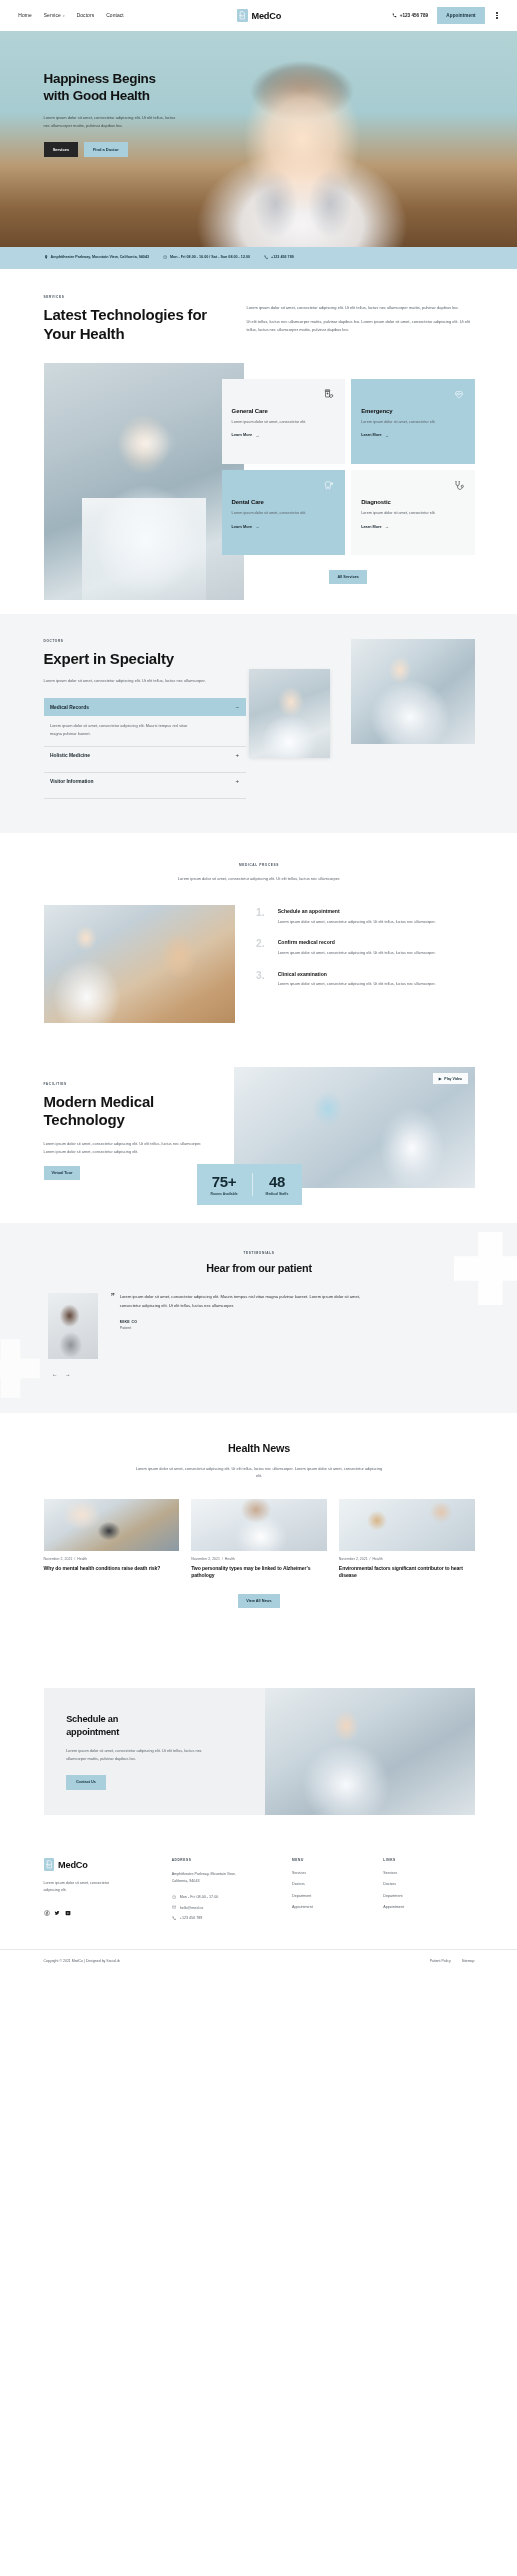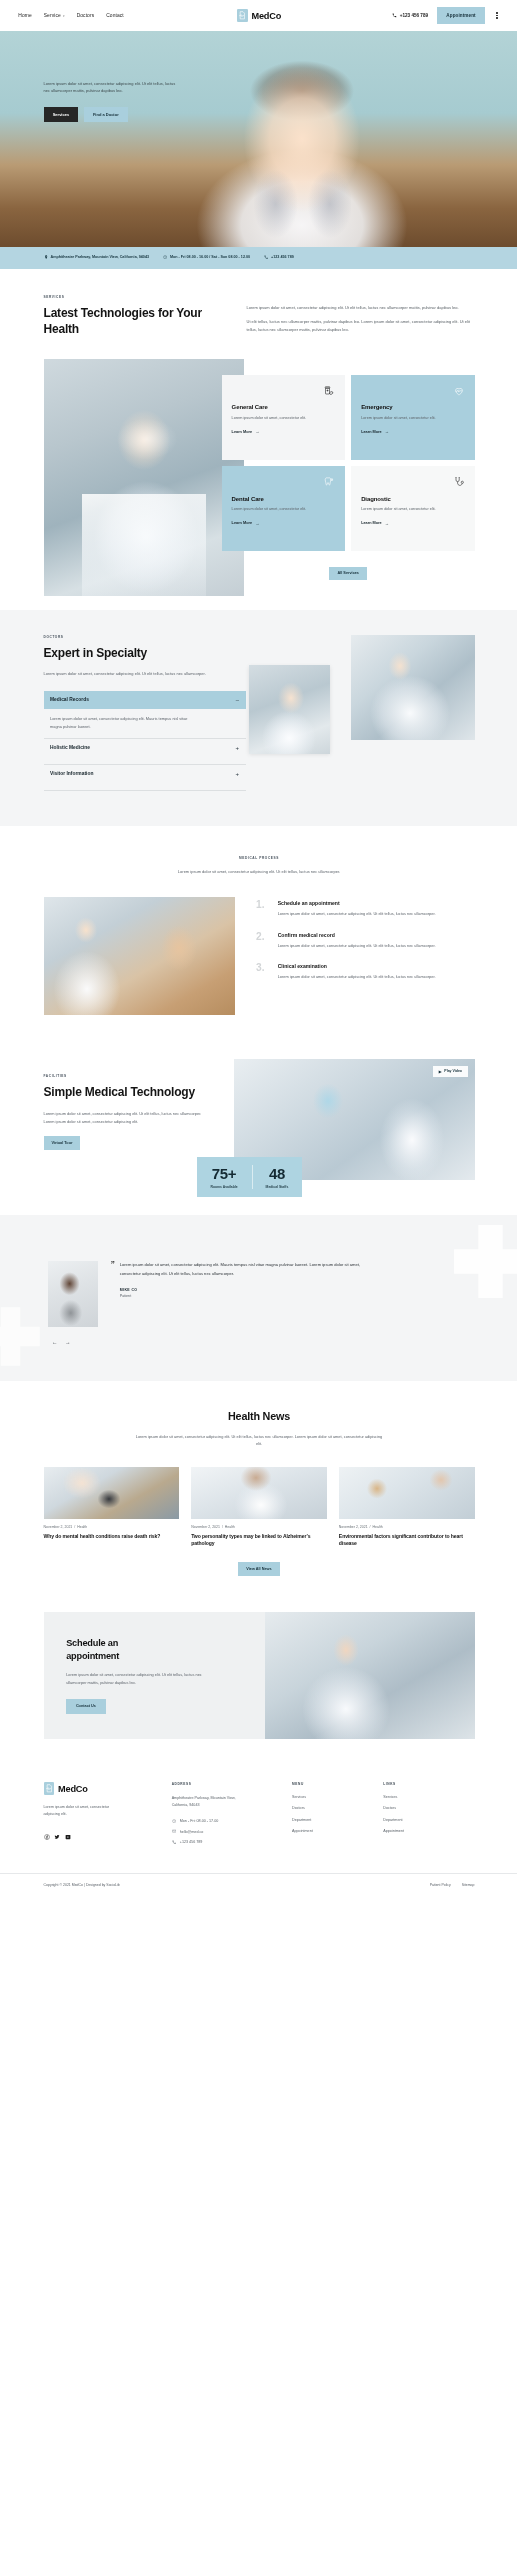--- a/index.html
+++ b/index.html
@@ -77,21 +77,21 @@
 
   
   .infobar { background:#b4d5e1; padding:8px 0 10.2px; }
   .infobar-inner { width:431px;margin:0 auto; display:flex; align-items:center; gap:14px; font-size:3.7px; color:#173640; font-weight:600; }
   .info-item { display:flex;align-items:center;gap:2.7px; }
   .info-item svg { width:4.3px;height:4.3px; flex:none; }
 
   
   .sec-services { padding:26px 0 0; background:#fff; }
   .eyebrow { font-size:3.2px; font-weight:bold; letter-spacing:0.6px; color:#46515c; text-transform:uppercase; }
-  .h2 { font-size:12px; font-weight:bold; color:#141414; line-height:1.26; letter-spacing:-0.2px; }
+  .h2 { font-size:15px; font-weight:bold; color:#141414; line-height:1.26; letter-spacing:-0.2px; }
   .svc-head { display:flex; gap:25px; }
   .svc-head-l { width:178px; }
   .svc-head-l .h2 { margin-top:7px; }
   .svc-head-r { flex:1; padding-top:8.6px; }
   .svc-head-r p { font-size:4px; line-height:2.05; color:#596066; margin-bottom:6px; }
 
   .svc-body { margin-top:18.3px; display:flex; gap:0; align-items:flex-start; }
   .svc-photo {
     width:200px;height:237px; flex:none; position:relative;
     background:
@@ -245,21 +245,21 @@
   .news-img.c { background:
       radial-gradient(ellipse 14px 14px at 38px 21.6px, rgba(216,176,124,.9) 0%, rgba(216,176,124,0) 72%),
       radial-gradient(ellipse 16px 15px at 102px 13px, rgba(228,196,168,.9) 0%, rgba(228,196,168,0) 72%),
       linear-gradient(145deg,#eef2f4 0%,#dde5ea 40%,#c2ced6 100%); }
   .news-meta { margin-top:6.5px; font-size:3.5px; color:#6a7177; }
   .news-title { margin-top:3.8px; font-size:5.1px; font-weight:bold; line-height:1.42; color:#131313; letter-spacing:-0.1px; }
   .news-btn { display:flex; justify-content:center; margin-top:15px; }
 
   
   .sec-cta { padding:4.3px 0 18.3px; background:#fff; }
-  .cta-box { display:flex; background:#eff1f2; }
+  .cta-box { display:flex; background:#eff1f2;margin-top:44px; }
   .cta-left { width:221px; padding:25px 22.7px; }
   .cta-left h2 { font-size:9.2px; font-weight:bold; line-height:1.38; color:#121212; letter-spacing:-0.2px; }
   .cta-left p { font-size:3.9px; line-height:2; color:#5c636a; margin-top:8.6px; max-width:156px; }
   .cta-left .btn-pill { margin-top:12px; padding:5.4px 9.7px; }
   .cta-right {
     flex:1; min-height:116px;
     background:
       radial-gradient(ellipse 18.3px 22.7px at 81px 38px, rgba(242,214,190,.95) 0%, rgba(242,214,190,0) 70%),
       radial-gradient(ellipse 51px 49px at 81px 97px, rgba(252,253,255,.95) 0%, rgba(238,243,248,.4) 58%, transparent 86%),
       linear-gradient(150deg,#e6ebee 0%,#c8d4db 38%,#aebdc7 62%,#dde4e8 100%);
@@ -321,20 +321,24 @@
           <i></i>
           <i></i>
           <i></i>
         </span>
     </div>
   </div>
 
   <div class="hero">
     <div class="hero-photo"></div>
     <div class="hero-inner">
+      <h1>
+        <span>Happiness Begins</span><br>
+        <span>with Good Health</span>
+      </h1>
       <p>Lorem ipsum dolor sit amet, consectetur adipiscing elit. Ut elit tellus, luctus nec ullamcorper mattis, pulvinar dapibus leo.</p>
       <div class="hero-btns">
         <button class="btn-dark">Services</button>
         <button class="btn-light">Find a Doctor</button>
       </div>
     </div>
   </div>
 
   <div class="infobar">
     <div class="infobar-inner">
@@ -519,21 +523,21 @@
         </div>
       </div>
     </div>
   </div>
 
   <div class="sec-fac">
     <div class="container">
       <div class="fac-row">
         <div class="fac-left">
           <div class="eyebrow">FACILITIES</div>
-          <div class="h2">Simple Medical Technology</div>
+          <div class="h2">Modern Medical Technology</div>
           <p>Lorem ipsum dolor sit amet, consectetur adipiscing elit. Ut elit tellus, luctus nec ullamcorper. Lorem ipsum dolor sit amet, consectetur adipiscing elit.</p>
           <button class="btn-pill">Virtual Tour</button>
         </div>
         <div class="fac-right">
           <div class="fac-photo">
             <div class="play-pill">
               <i>▶</i>
               <span>Play Video</span>
             </div>
           </div>
@@ -557,20 +561,24 @@
       <svg width="81" height="81" viewBox="0 0 100 100">
           <path d="M35 5h30v30h30v30H65v30H35V65H5V35h30z" fill="#ffffff"></path>
         </svg>
     </span>
     <span class="cross-l">
       <svg width="65" height="65" viewBox="0 0 100 100">
           <path d="M35 5h30v30h30v30H65v30H35V65H5V35h30z" fill="#ffffff"></path>
         </svg>
     </span>
     <div class="container">
+      <div class="testi-head">
+        <div class="eyebrow">TESTIMONIALS</div>
+        <div class="h2">Hear from our patient</div>
+      </div>
       <div class="testi-row">
         <div class="testi-photo"></div>
         <div class="testi-body">
           <span class="qmark">”</span>
           <div>
             <p class="quote">Lorem ipsum dolor sit amet, consectetur adipiscing elit. Mauris tempus nisl vitae magna pulvinar laoreet. Lorem ipsum dolor sit amet, consectetur adipiscing elit. Ut elit tellus, luctus nec ullamcorper.</p>
             <div class="testi-name">MIKE CO</div>
             <div class="testi-role">Patient</div>
           </div>
         </div>

